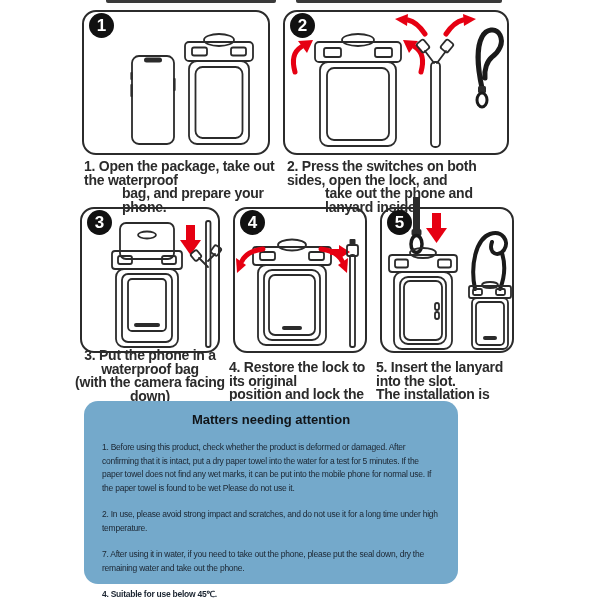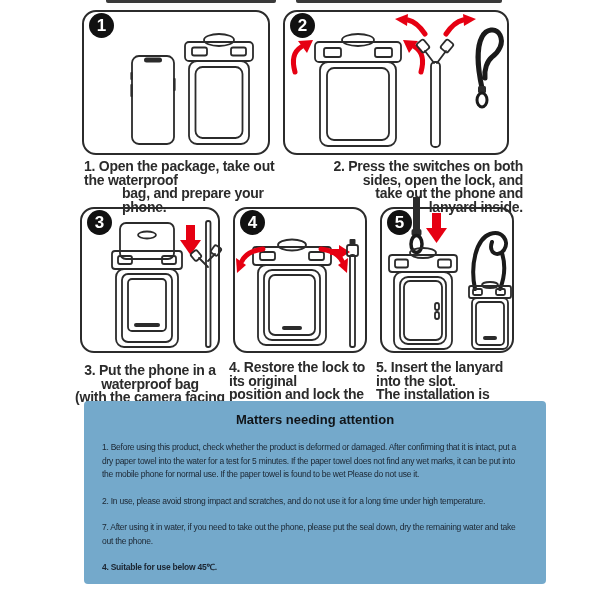--- a/index.html
+++ b/index.html
@@ -21,27 +21,27 @@
   .p2{left:283px;top:10px;width:226px;height:145px;}
   .p3{left:80px;top:207px;width:140px;height:146px;}
   .p4{left:233px;top:207px;width:134px;height:146px;}
   .p5{left:380px;top:207px;width:134px;height:146px;}
   .badge{position:absolute;top:1px;left:5px;width:25px;height:25px;border-radius:50%;
          background:var(--badge-bg);color:var(--badge-text);display:flex;align-items:center;
          justify-content:center;font-size:17px;font-weight:bold;z-index:2;}
   .caption{position:absolute;margin:0;font-size:14px;font-weight:700;letter-spacing:-0.25px;
            color:var(--caption-text);line-height:13.5px;}
   .cap1{left:84px;top:160px;width:196px;text-align:left;}
-  .cap2{left:295px;top:160px;width:228px;text-align:right;}
-  .cap3{left:72px;top:364px;width:156px;text-align:center;}
+  .cap2{left:287px;top:160px;width:228px;text-align:left;}
+  .cap3{left:72px;top:349px;width:156px;text-align:center;}
   .cap4{left:229px;top:361px;width:142px;text-align:left;}
   .cap5{left:376px;top:361px;width:142px;text-align:left;}
   .caption .indent{display:inline-block;margin-left:13px;padding-left:25px;}
-  .notice{position:absolute;left:84px;top:401px;width:462px;height:183px;box-sizing:border-box;
-          background:var(--notice-bg);border-radius:4px;padding:11px 10px 8px;color:var(--notice-text);}
+  .notice{position:absolute;left:84px;top:401px;width:374px;height:183px;box-sizing:border-box;
+          background:var(--notice-bg);border-radius:14px;padding:11px 10px 8px;color:var(--notice-text);}
   .notice h2{margin:0 0 14px;text-align:center;font-size:13px;font-weight:bold;color:var(--notice-title);}
   .notice p{margin:0 8px 13px;font-size:8.5px;letter-spacing:-0.25px;line-height:13.5px;}
   .notice p:last-child{margin-bottom:0;font-weight:bold;}
   
   .s{stroke:var(--outline);fill:none;stroke-width:1.8;stroke-linecap:round;stroke-linejoin:round;}
   .sf{fill:var(--outline);stroke:none;}
   .rf{fill:var(--red);stroke:none;}
   .rs{stroke:var(--red);fill:none;stroke-width:5;stroke-linecap:round;}
   .bk{stroke:var(--strap);fill:none;stroke-linecap:round;}
 </style>

